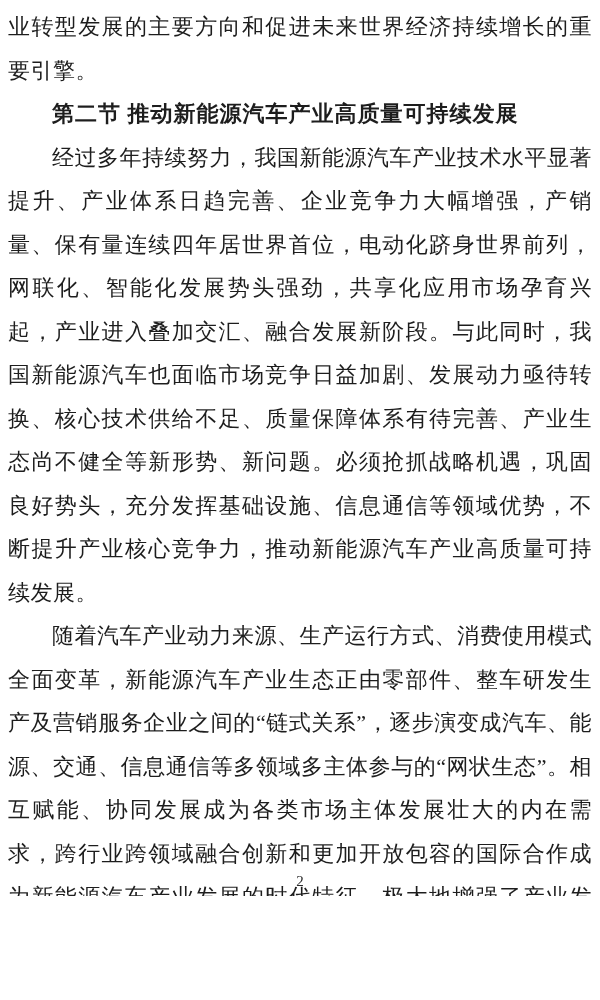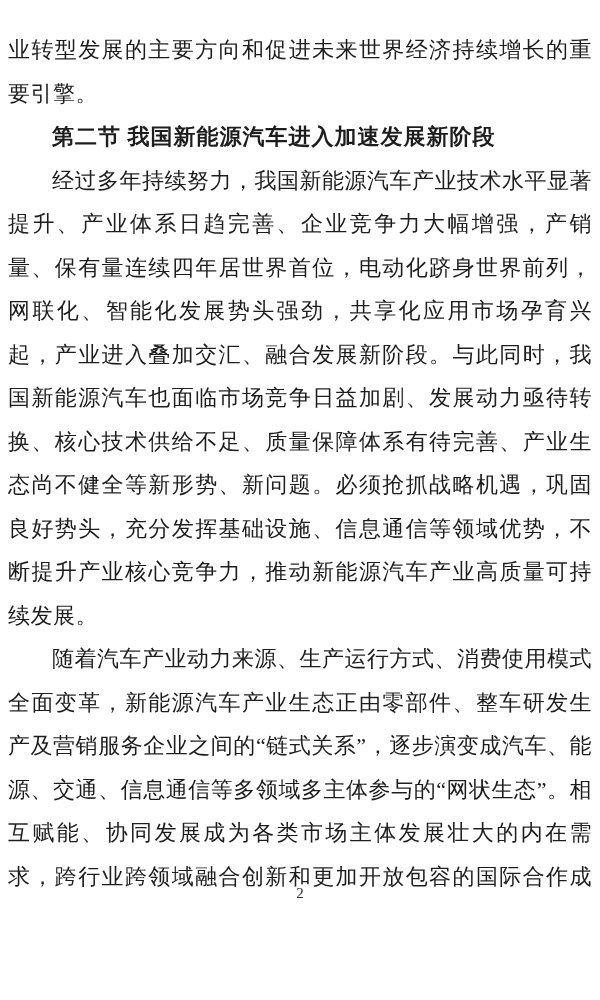--- a/index.html
+++ b/index.html
@@ -4,28 +4,28 @@
 <style>
   html, body {
     margin: 0;
     padding: 0;
     background: #ffffff;
   }
   .page {
     position: relative;
     width: 600px;
     height: 896px;
-    margin: 12px auto;
+    margin: 0 auto;
     background: #ffffff;
     color: #1d1d1d;
     font-family: "Liberation Serif", "DejaVu Serif", serif;
     font-size: 22px;
     line-height: 43.5px;
     box-sizing: border-box;
-    padding: 16px 8px 0 8px;
+    padding: 5px 8px 0 8px;
     overflow: hidden;
   }
   .block {
     margin: 0;
     text-align: justify;
     letter-spacing: 0.5px;
   }
   .para {
     text-indent: 2em;
   }
@@ -50,21 +50,21 @@
     letter-spacing: 0;
   }
 </style>
 </head>
 <body>
 
 <div class="page">
 
   <p class="block continuation">业转型发展的主要方向和促进未来世界经济持续增长的重要引擎。</p>
 
-  <p class="block heading">第二节 我国新能源汽车进入加速发展新阶段</p>
+  <p class="block heading">第二节 推动新能源汽车产业高质量可持续发展</p>
 
   <p class="block para">经过多年持续努力，我国新能源汽车产业技术水平显著提升、产业体系日趋完善、企业竞争力大幅增强，产销量、保有量连续四年居世界首位，电动化跻身世界前列，网联化、智能化发展势头强劲，共享化应用市场孕育兴起，产业进入叠加交汇、融合发展新阶段。与此同时，我国新能源汽车也面临市场竞争日益加剧、发展动力亟待转换、核心技术供给不足、质量保障体系有待完善、产业生态尚不健全等新形势、新问题。必须抢抓战略机遇，巩固良好势头，充分发挥基础设施、信息通信等领域优势，不断提升产业核心竞争力，推动新能源汽车产业高质量可持续发展。</p>
 
 
   <p class="block para">随着汽车产业动力来源、生产运行方式、消费使用模式全面变革，新能源汽车产业生态正由零部件、整车研发生产及营销服务企业之间的“链式关系”，逐步演变成汽车、能源、交通、信息通信等多领域多主体参与的“网状生态”。相互赋能、协同发展成为各类市场主体发展壮大的内在需求，跨行业跨领域融合创新和更加开放包容的国际合作成为新能源汽车产业发展的时代特征，极大地增强了产业发展动力，激发了市场活力，推动形成互融共生、合作共赢的产业发展新</p>
 
   <div class="page-number">2</div>
 
 </div>
 

